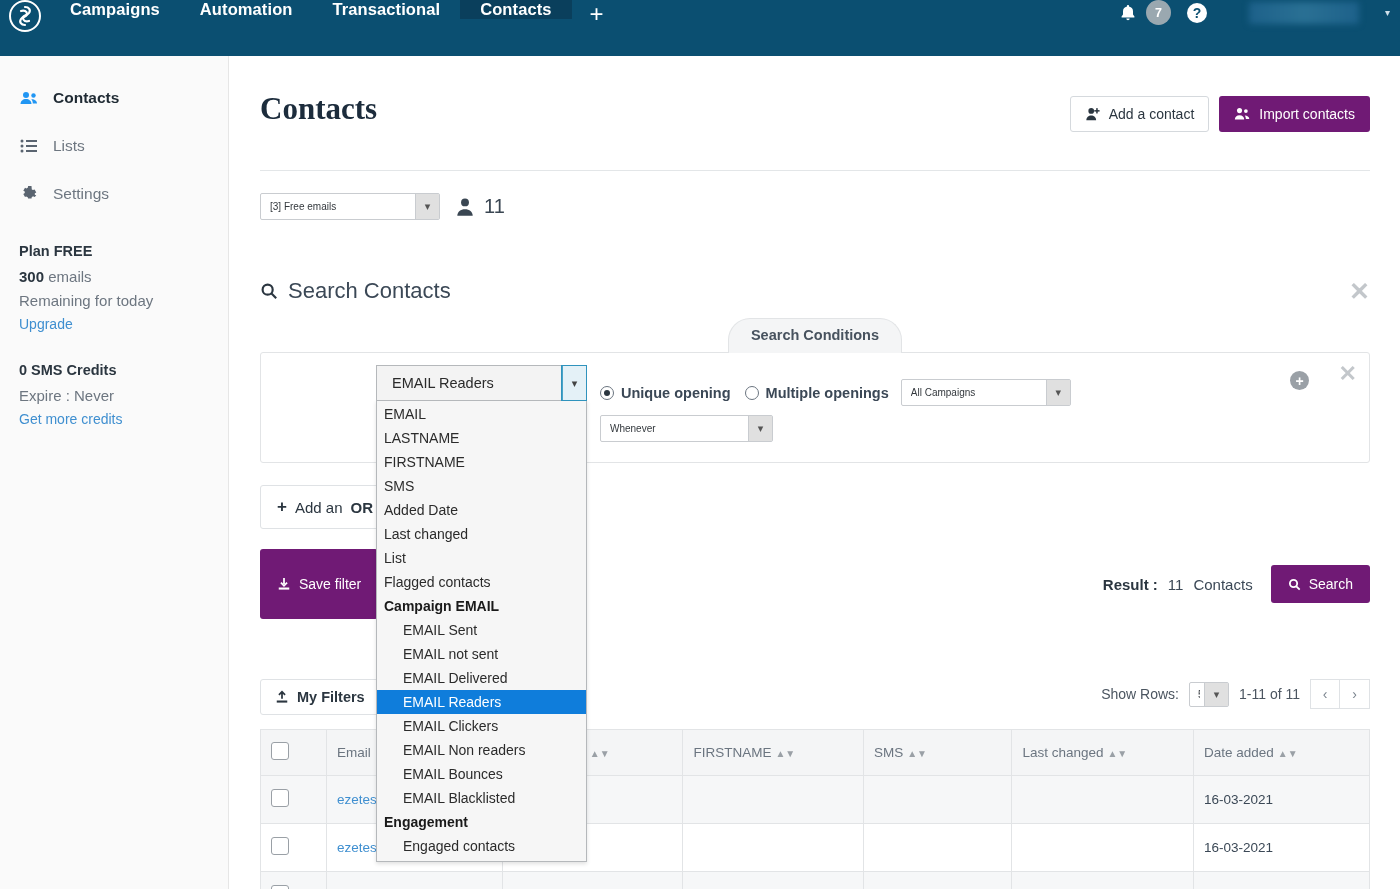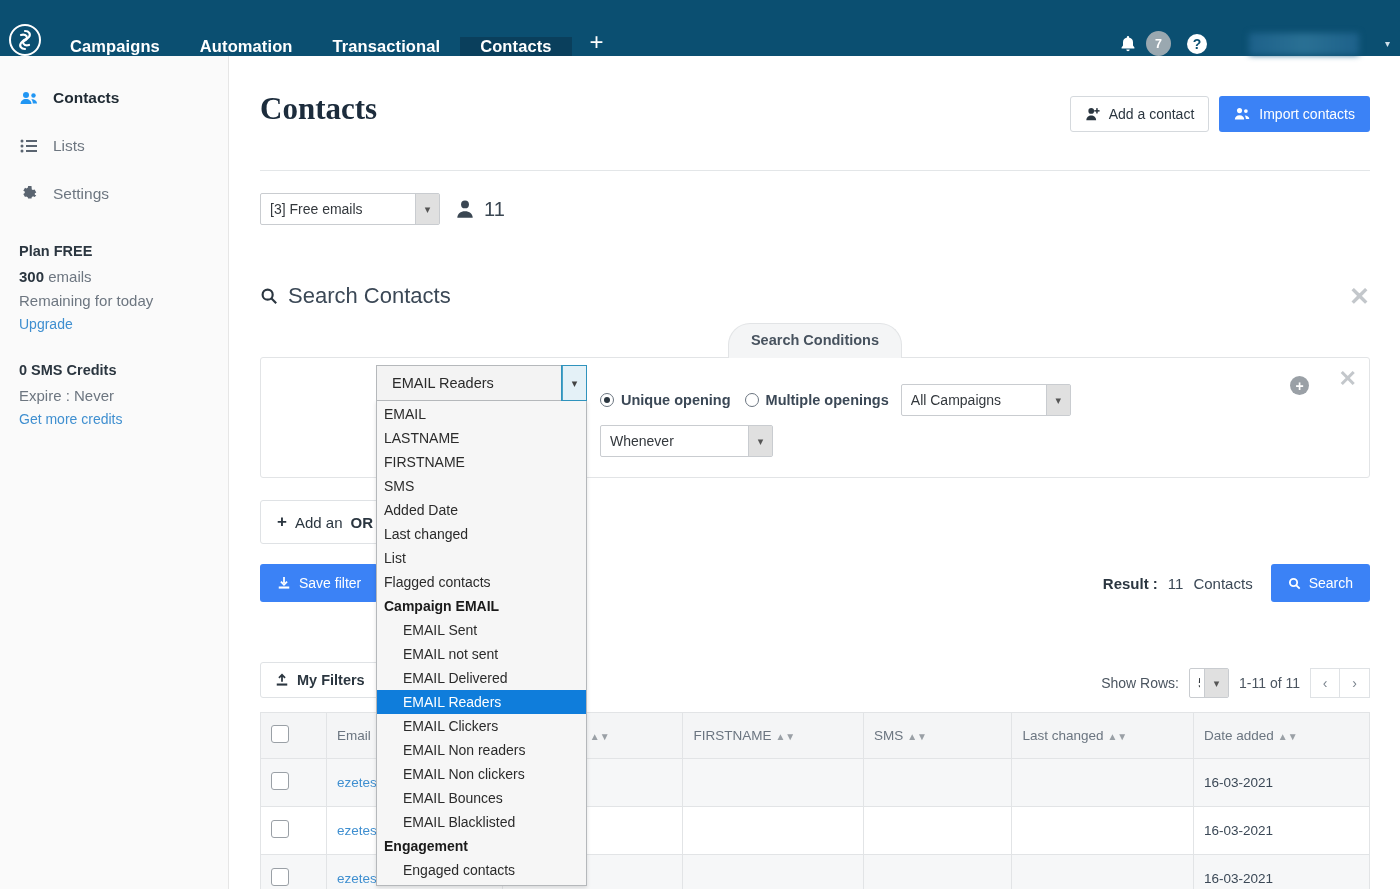--- a/index.html
+++ b/index.html
@@ -6,21 +6,21 @@
   html, body { margin:0; padding:0; }
   body {
     width:1400px; height:889px;
     font-family:"Liberation Sans", sans-serif;
     font-size:14px; color:#333; background:#fff;
     overflow:hidden; position:relative;
   }
 
   
   .topnav {
-    height:56px; background:#0b4f71; display:flex; align-items:flex-end;
+    height:56px; background:#0b4f71; display:flex; align-items:flex-start;
     position:relative; z-index:40;
   }
   .brand { width:50px; display:flex; align-items:center; justify-content:center; }
   .brand svg { display:block; }
   .nav-items { display:flex; align-items:stretch; }
   .nav-item {
     display:flex; align-items:center; padding:0 20px;
     color:#fff; font-size:16.5px; font-weight:bold; cursor:pointer;
     letter-spacing:.1px;
   }
@@ -67,27 +67,27 @@
     font-family:"Liberation Serif", serif; font-size:31px; font-weight:bold;
     color:#1c2c3c; padding-top:35px; margin:0;
   }
   .title-row { display:flex; align-items:flex-start; }
   .title-actions { margin-left:auto; padding-top:40px; display:flex; gap:10px; }
   .btn {
     display:inline-flex; align-items:center; gap:8px; border-radius:3px;
     font-size:14px; cursor:pointer; border:1px solid transparent; white-space:nowrap;
   }
   .btn-outline { background:#fff; border:1px solid #d5d9dd; color:#2b3640; padding:8px 14px; }
-  .btn-blue { background:#3b82f6; color:#fff; padding:9px 14px;align-items:center; }
+  .btn-blue { background:#701a75; color:#fff; padding:9px 14px;align-items:center; }
   .hr { border-top:1px solid #e3e6e8; margin:38px 0 0 0; }
 
   .filter-row { display:flex; align-items:center; gap:14px; padding-top:22px; }
   .sel {
     -webkit-appearance:none; appearance:none;
-    border:1px solid #c9ccd0; background:#fff; font-size:14px; color:#33383d;
+    border:1px solid #c9ccd0; background:#fff; font-size:10px; color:#33383d;
     padding:7px 34px 7px 9px; border-radius:2px; font-family:"Liberation Sans", sans-serif;
     position:relative; cursor:pointer;
   }
   .sel-wrap { position:relative; display:inline-block; }
   .sel-arrow {
     position:absolute; right:1px; top:1px; bottom:1px; width:24px;
     background:#e0e0e0; border-left:1px solid #c9ccd0;
     display:flex; align-items:center; justify-content:center;
     font-size:11px; color:#555; pointer-events:none;
   }
@@ -133,21 +133,21 @@
   .or-row { margin-top:22px; }
   .btn-or { background:#fff; border:1px solid #dfe2e5; color:#2b3640; padding:11px 16px; font-size:15px; }
   .btn-or b { font-weight:bold; }
 
   .save-row { margin-top:20px; display:flex; align-items:center; }
   .result-area { margin-left:auto; display:flex; align-items:center; gap:10px; }
   .result-lbl { font-size:15px; font-weight:bold; color:#2b3640; }
   .result-num { font-size:15px; color:#3b4856; }
   .result-word { font-size:15px; color:#3b4856; }
 
-  .tools-row { margin-top:60px; display:flex; align-items:flex-end; }
+  .tools-row { margin-top:60px; display:flex; align-items:flex-start; }
   .btn-myfilters { background:#fff; border:1px solid #dfe2e5; color:#2b3640; padding:9px 14px; font-size:14.5px; font-weight:bold; }
   .pager { margin-left:auto; display:flex; align-items:center; gap:10px; font-size:14px; color:#4b5560; }
   .pg-btn {
     width:30px; height:30px; border:1px solid #dfe2e5; background:#fff;
     display:flex; align-items:center; justify-content:center; color:#7b848e; cursor:pointer; font-size:14px;
   }
   .pg-group { display:flex; }
   .pg-group .pg-btn + .pg-btn { border-left:none; }
 
   
@@ -382,21 +382,21 @@
   <div class="or-row">
     <div class="btn btn-or">
       <span style="font-weight:bold;font-size:17px">+</span>
       <span>Add an </span>
           <b>OR</b>
           <span> condition</span>
     </div>
   </div>
 
   <div class="save-row">
-    <div class="btn btn-blue" style="padding:10px 16px">
+    <div class="btn btn-blue" style="padding:26px 16px">
       <svg width="14" height="14" viewBox="0 0 16 16" fill="#fff">
             <path d="M8 1v7M4.5 6.5L8 10l3.5-3.5" stroke="#fff" stroke-width="2" fill="none"></path>
             <rect x="2" y="12" width="12" height="2.4"></rect>
           </svg>
       <span>Save filter</span>
     </div>
     <div class="result-area">
       <span class="result-lbl">Result :</span>
       <span class="result-num">11</span>
       <span class="result-word">Contacts</span>
@@ -502,18 +502,17 @@
     <div class="dd-item">Last changed</div>
     <div class="dd-item">List</div>
     <div class="dd-item">Flagged contacts</div>
     <div class="dd-item group">Campaign EMAIL</div>
     <div class="dd-item sub">EMAIL Sent</div>
     <div class="dd-item sub">EMAIL not sent</div>
     <div class="dd-item sub">EMAIL Delivered</div>
     <div class="dd-item sub sel-hi">EMAIL Readers</div>
     <div class="dd-item sub">EMAIL Clickers</div>
     <div class="dd-item sub">EMAIL Non readers</div>
-    <div class="dd-item sub">EMAIL Non clickers</div>
     <div class="dd-item sub">EMAIL Bounces</div>
     <div class="dd-item sub">EMAIL Blacklisted</div>
     <div class="dd-item group">Engagement</div>
     <div class="dd-item sub">Engaged contacts</div>
   </div>
 
 </body></html>

